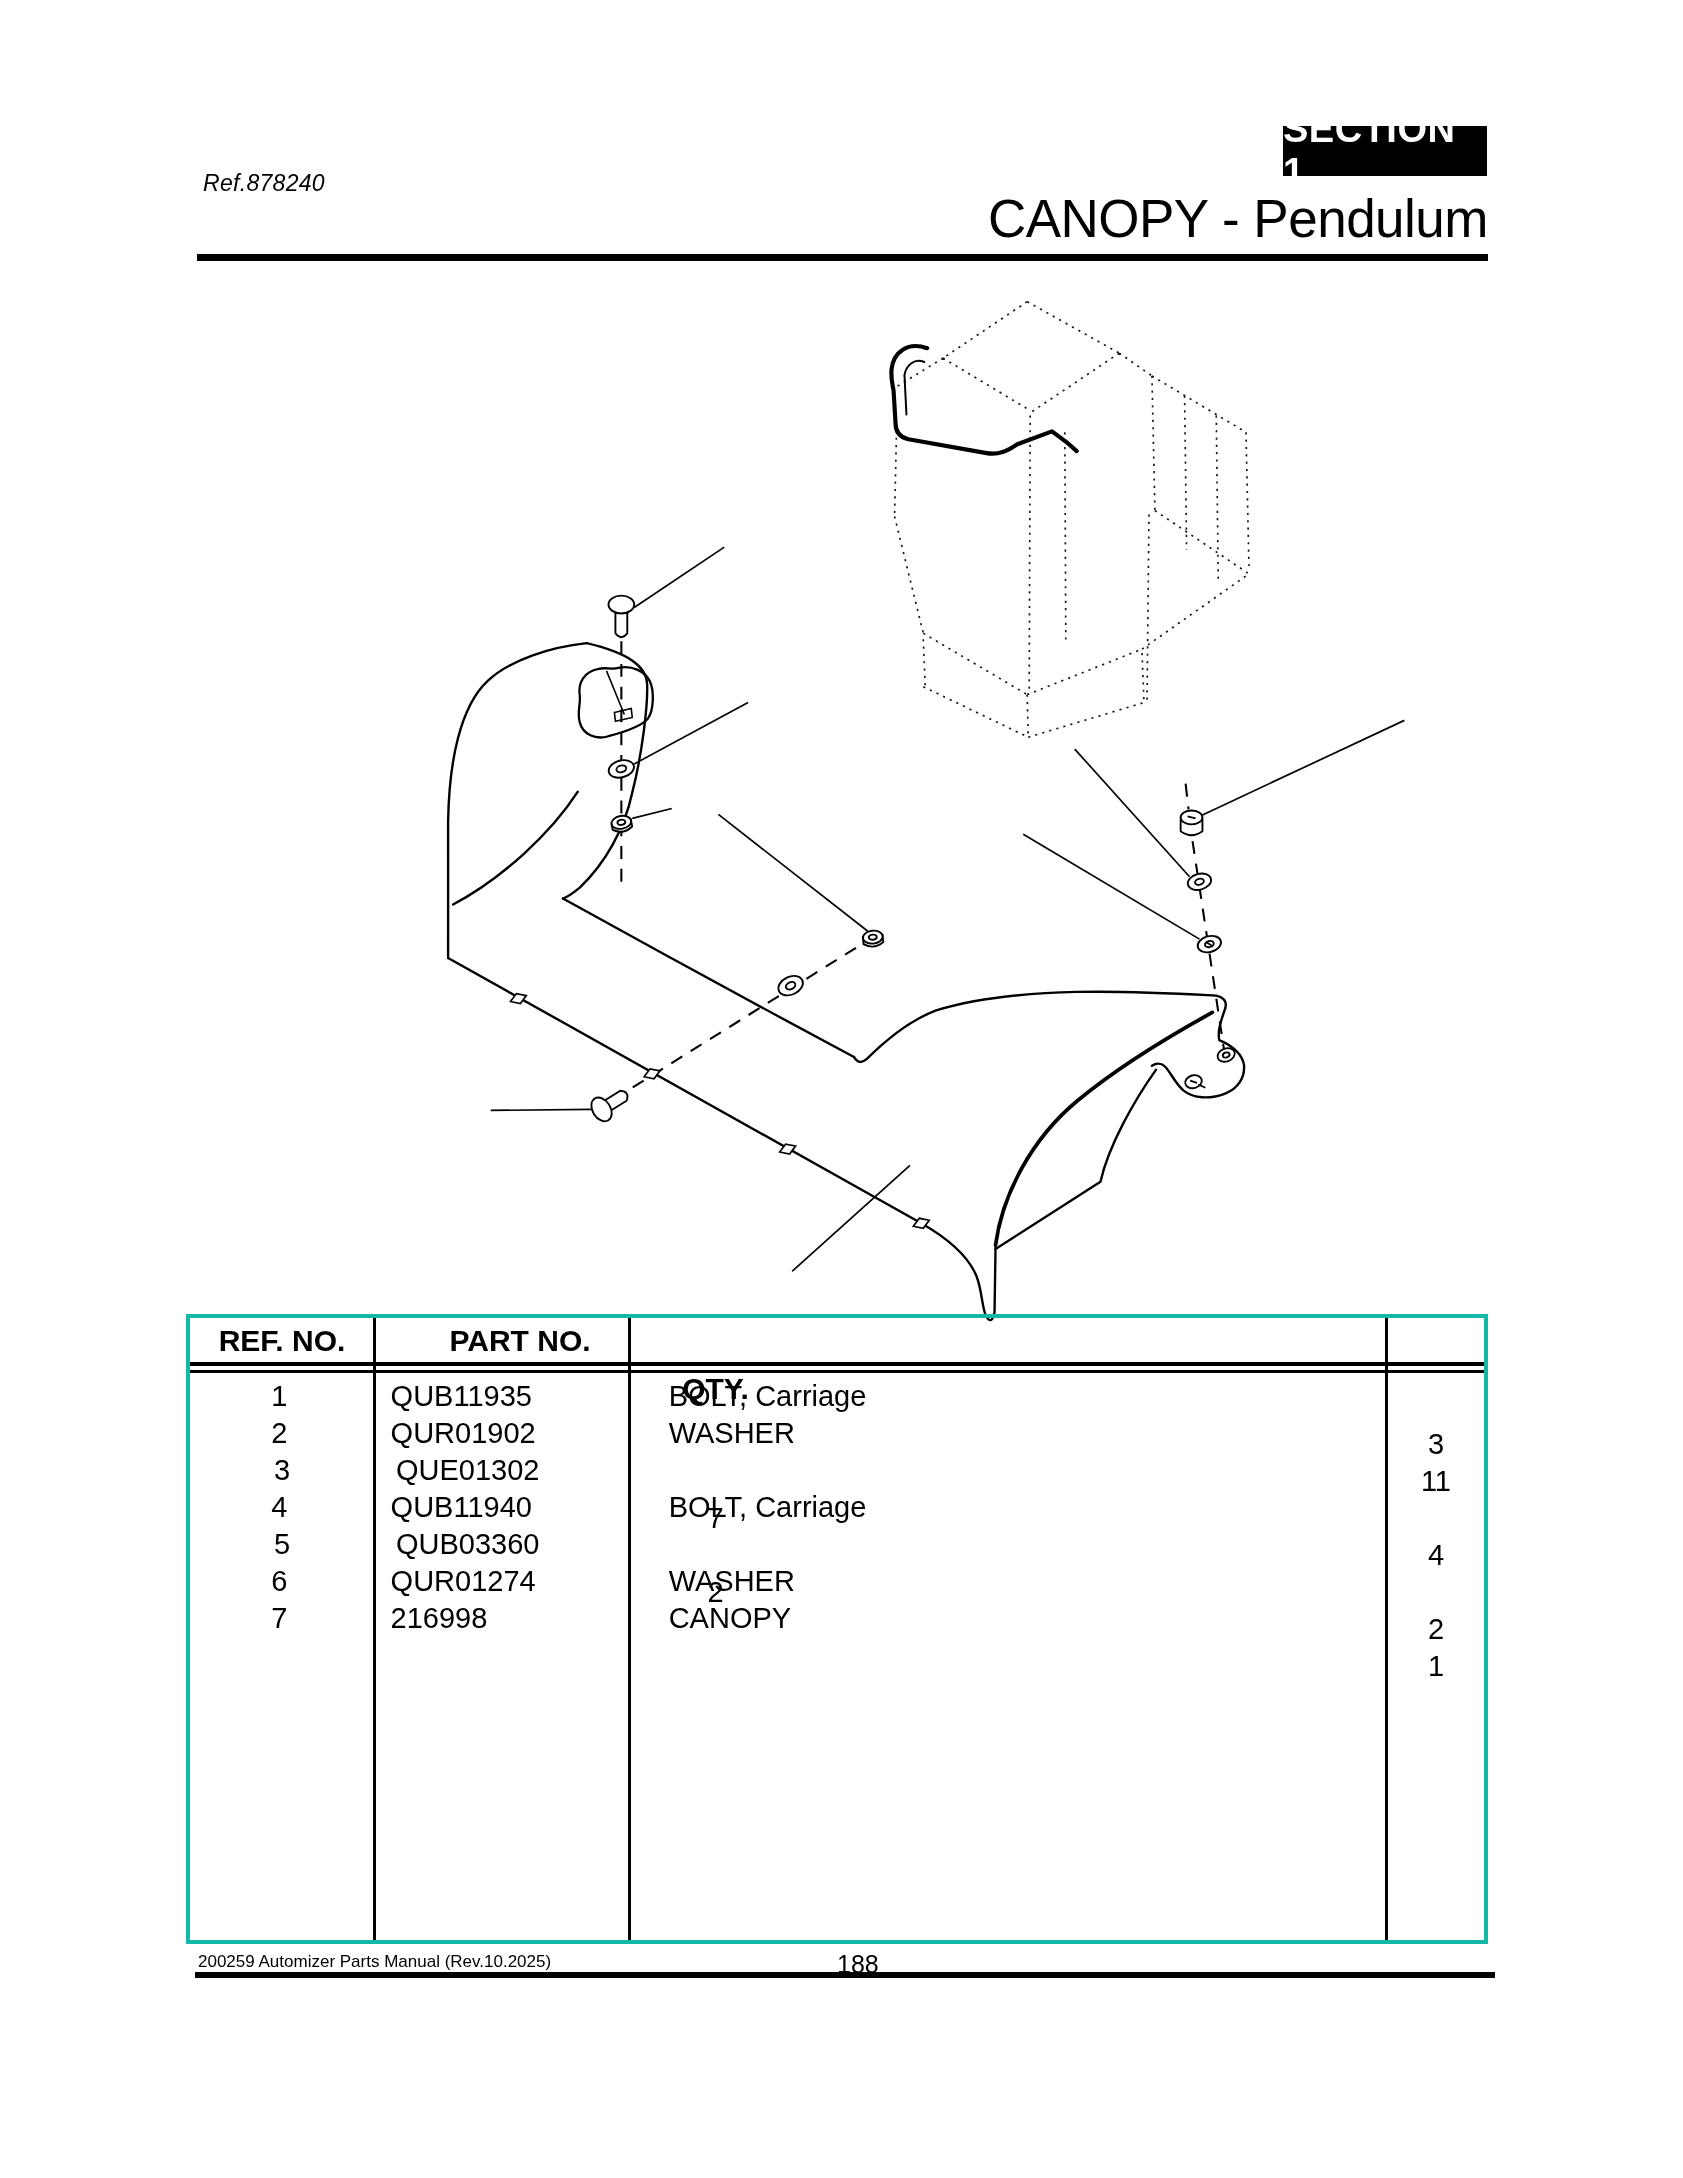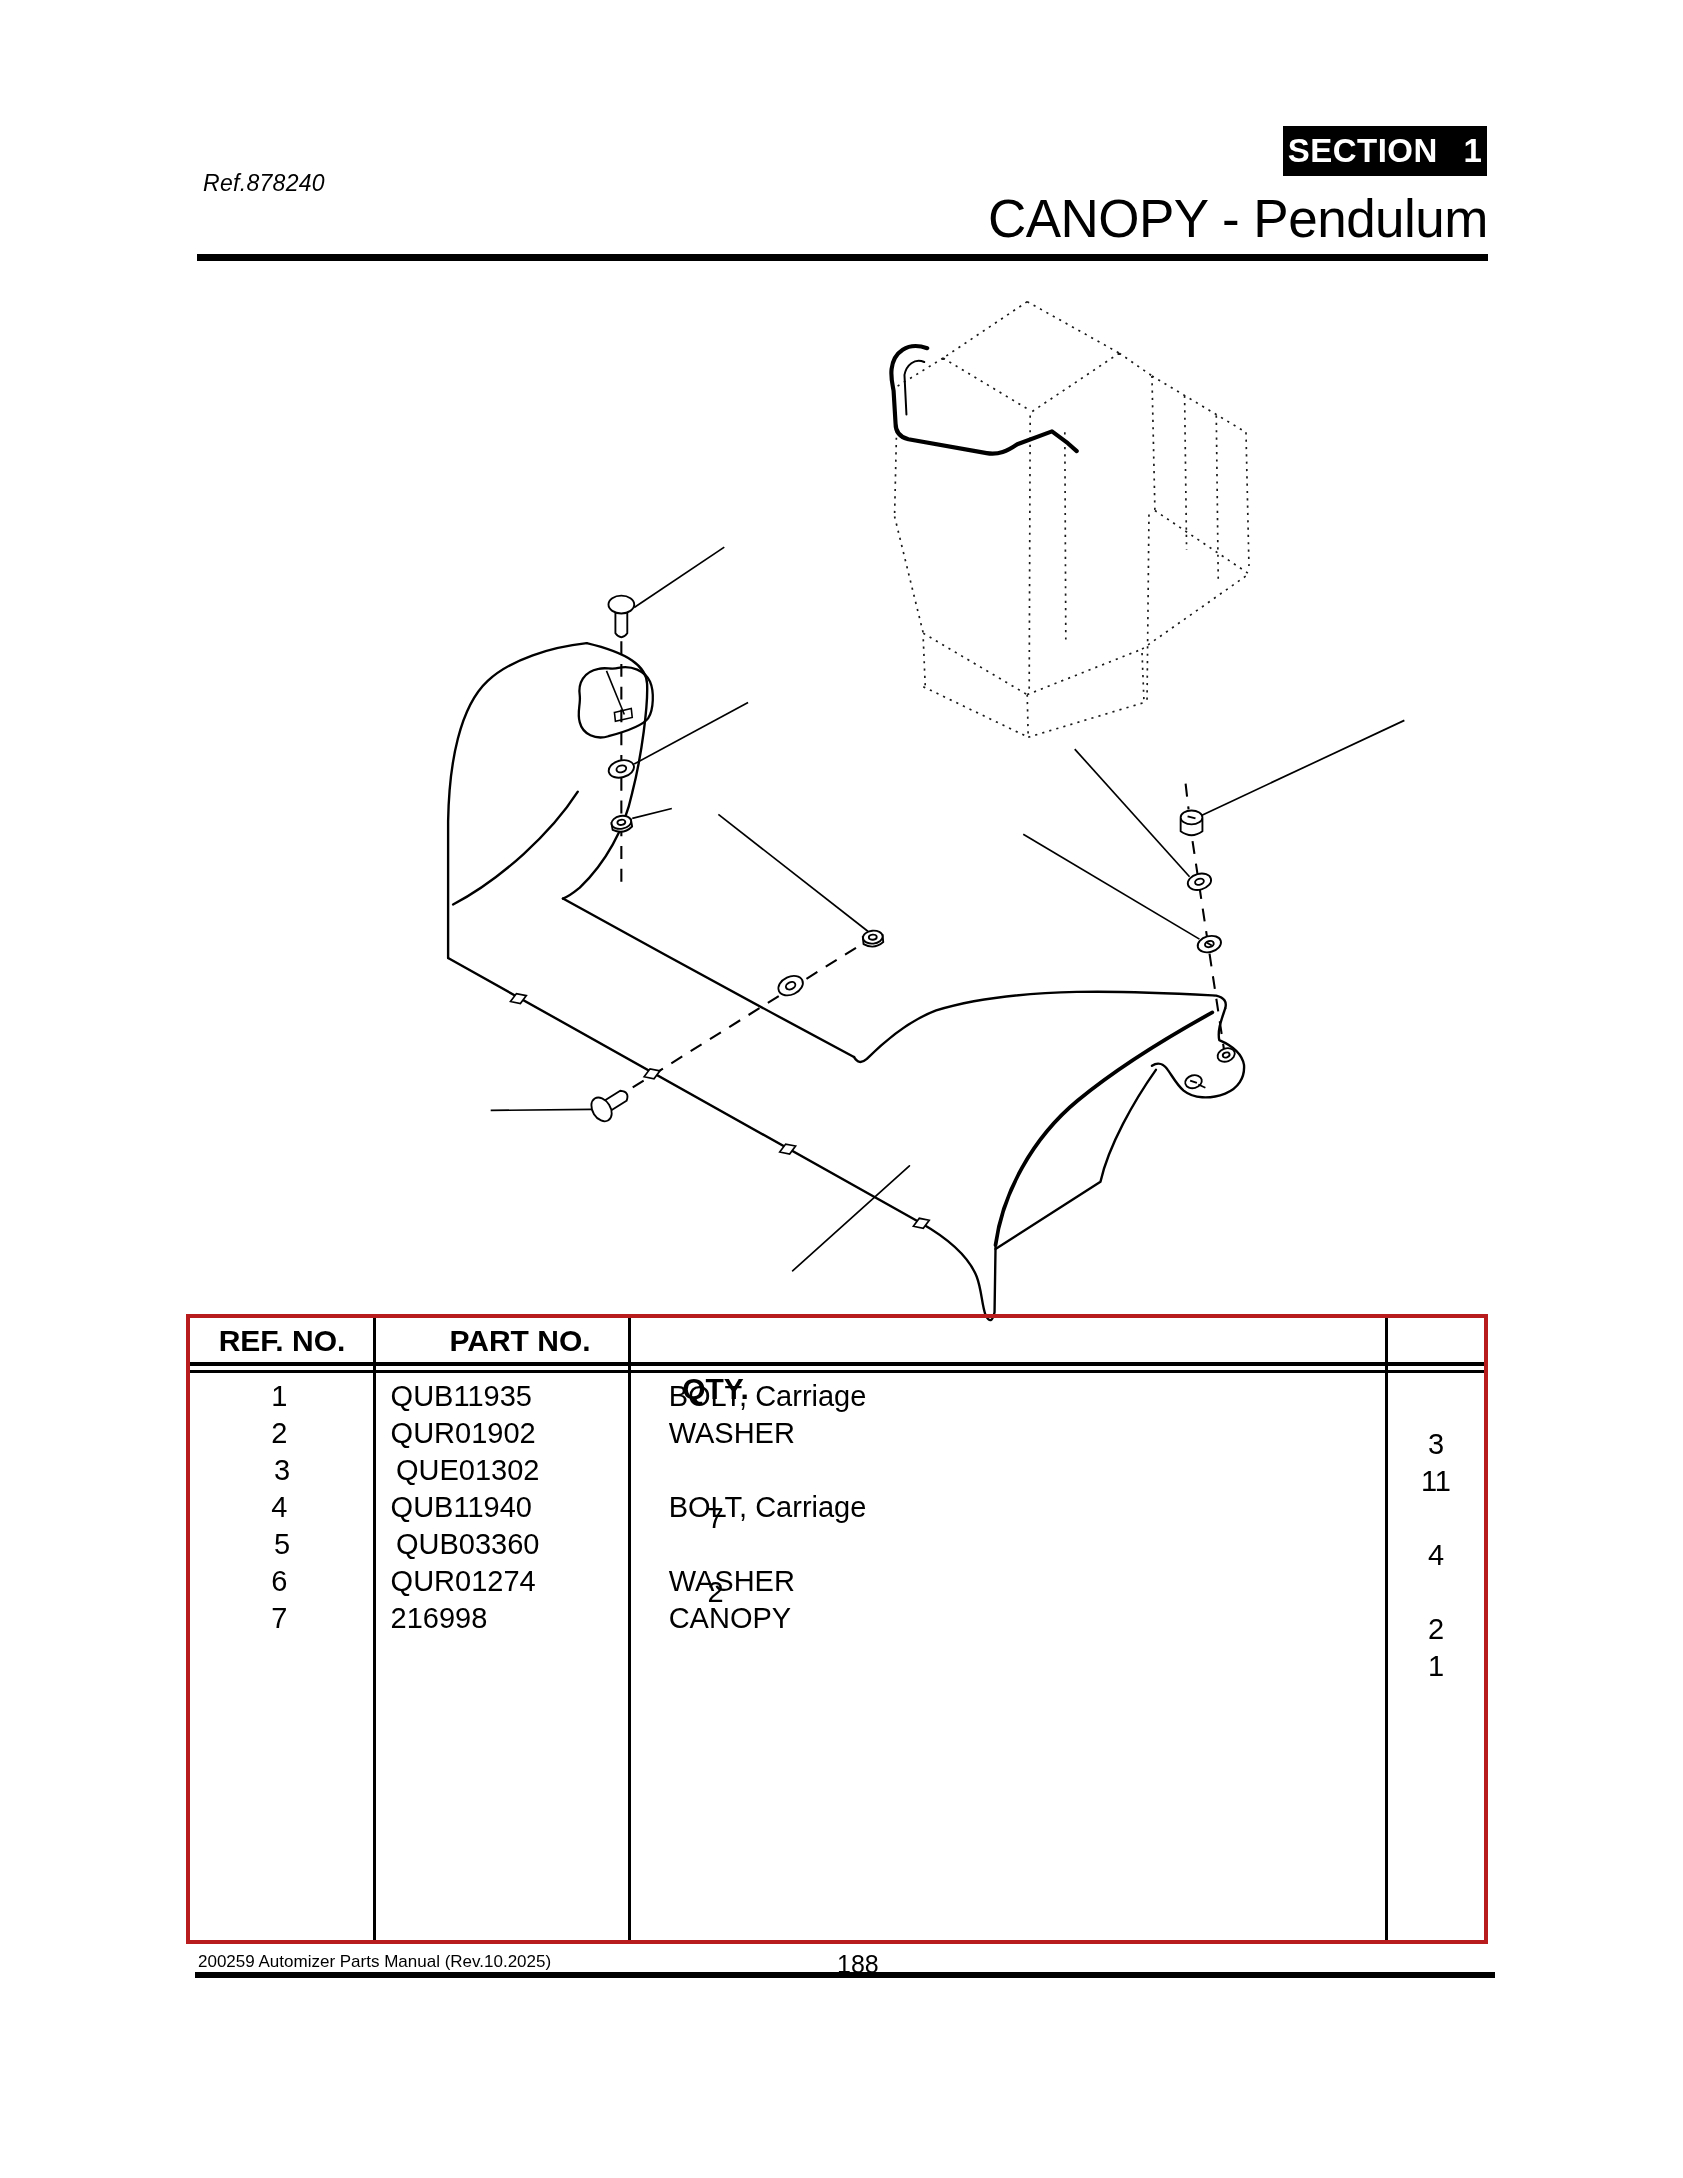--- a/index.html
+++ b/index.html
@@ -5,30 +5,30 @@
   html,body{margin:0;padding:0;}
   body{
     width:1683px;height:2178px;position:relative;background:#ffffff;
     font-family:"Liberation Sans", sans-serif;color:#000;overflow:hidden;
   }
   .abs{position:absolute;}
   #ref-label{left:203px;top:170px;font-size:23px;font-style:italic;letter-spacing:0.3px;}
   #section-badge{
     left:1283px;top:126px;width:204px;height:50px;background:#000;color:#fff;
     display:flex;align-items:center;justify-content:center;
-    font-size:33px;font-weight:bold;word-spacing:16px;letter-spacing:0.5px;
+    font-size:38px;font-weight:bold;word-spacing:16px;letter-spacing:0.5px;
   }
   #page-title{
     right:195px;top:188px;font-size:53px;font-weight:normal;letter-spacing:-0.5px;white-space:nowrap;
   }
   #top-rule{left:197px;top:254px;width:1291px;height:7px;background:#000;}
   #drawing{left:238px;top:267px;}
   
   #parts-table{
-    left:186px;top:1314px;width:1302px;height:630px;border:4px solid #b91c1c;box-sizing:border-box;
+    left:186px;top:1314px;width:1302px;height:630px;border:4px solid #14b8a6;box-sizing:border-box;
   }
   .vline{position:absolute;top:0;bottom:0;width:3px;background:#000;}
   #vline-1{left:183px;} #vline-2{left:438px;} #vline-3{left:1195px;}
   #table-header-row{position:absolute;left:0;top:0;width:100%;height:44px;display:flex;}
   #table-header-row .tcell{
     font-weight:bold;font-size:30px;line-height:46px;text-align:center;padding:0;
   }
   #header-rule-a{position:absolute;left:0;top:44px;width:100%;height:4px;background:#000;}
   #header-rule-b{position:absolute;left:0;top:52px;width:100%;height:3px;background:#000;}
   #table-rows{position:absolute;left:0;top:60px;width:100%;}

